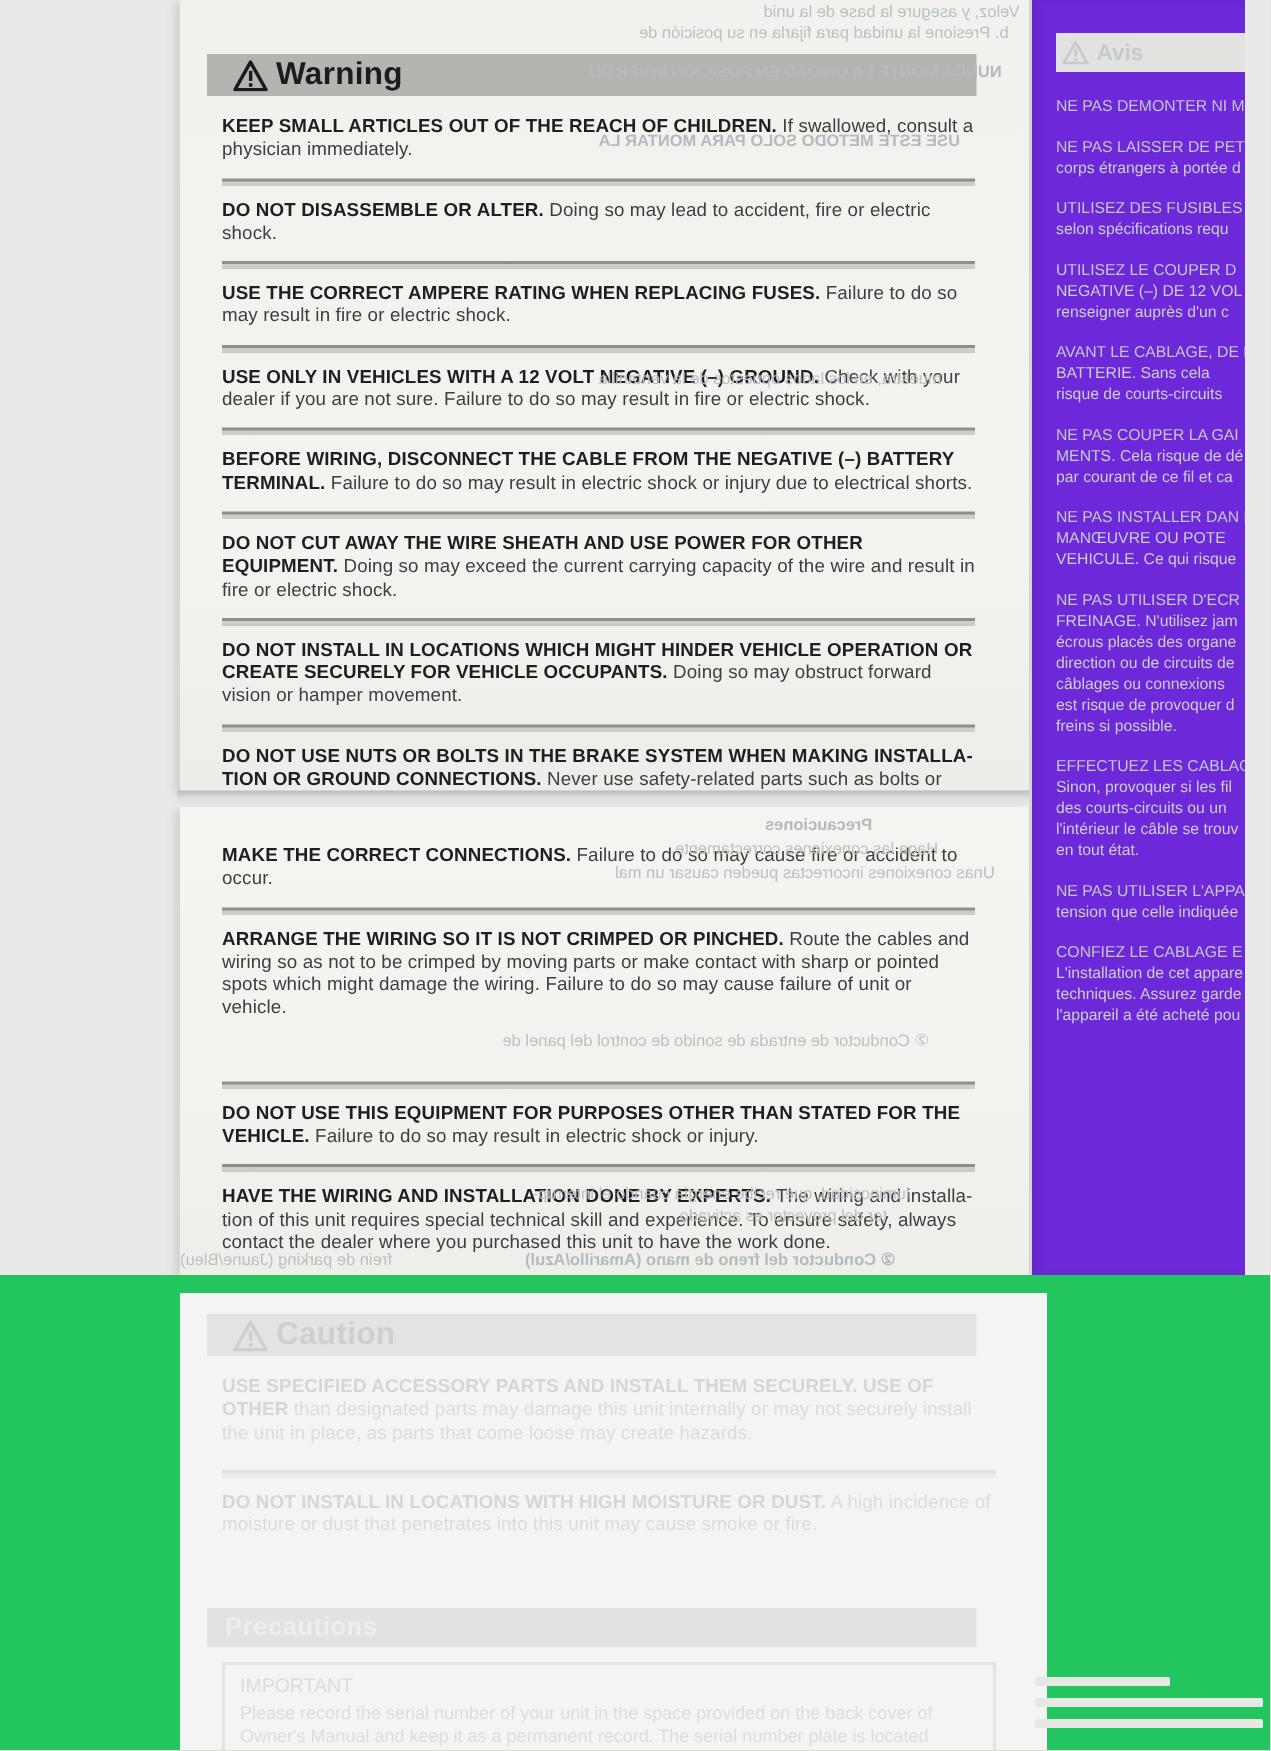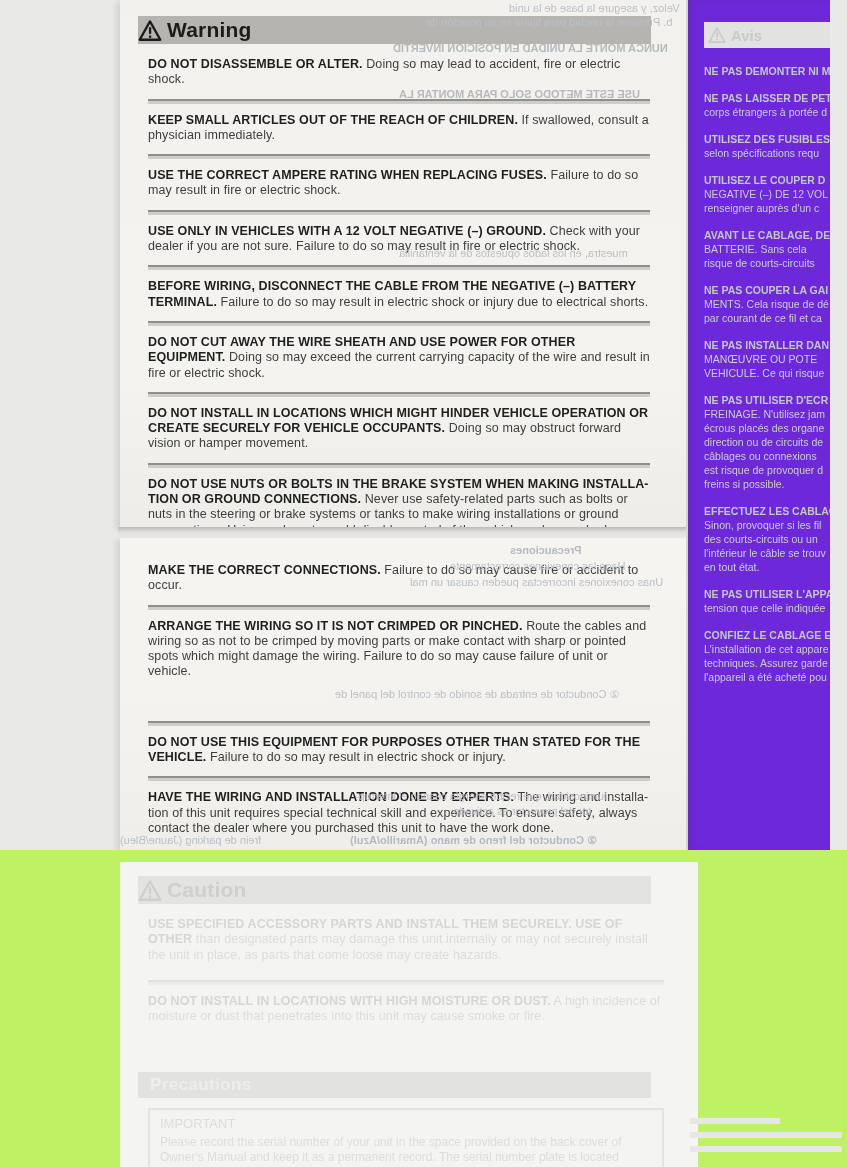--- a/index.html
+++ b/index.html
@@ -16,21 +16,21 @@
   }
   .sheet1 { top:0; height:528px; background:linear-gradient(180deg,#f2f1ee 0%,#f4f3f0 70%,#eeedea 98%); }
   .sheet2 { top:538px; height:312px; background:linear-gradient(180deg,#f5f4f1 0%,#f3f2ef 60%,#efeeeb 100%); }
   .sheet-edge {
     position:absolute; left:118px; top:527px; width:570px; height:12px;
     background:linear-gradient(180deg,#bbbbb9 0%,#dededc 40%,#efeeec 100%);
   }
   
   .warn-bar {
     display:flex; align-items:center; gap:5px;
-    background:#b5b4b1; height:28px; margin:16px 0 6px -10px; padding-left:0;
+    background:#b5b4b1; height:28px; margin:36px 0 6px -10px; padding-left:17px;
     width:513px; box-sizing:border-box;
   }
   .warn-bar .title { font-size:21px; font-weight:bold; color:#1c1c1c; letter-spacing:0.2px; }
   .tri-icon { display:inline-block; line-height:0; }
   
   .w-list { margin-top:12px; }
   .w-item {
     margin:0; padding:1px 0 2px 0;
     font-size:12.5px; line-height:15.3px; color:#3e3e3e; letter-spacing:0.1px;
   }
@@ -50,24 +50,24 @@
   
   .right-page {
     position:absolute; left:686px; top:0; width:144px; height:850px;
     background:#6d28d9; border-left:2px solid #d4d4d2; overflow:hidden;
     box-shadow:inset 4px 0 6px rgba(0,0,0,0.05);
     box-sizing:border-box; padding:22px 0 0 16px;
   }
   .rp-bar { display:flex; align-items:center; gap:5px; background:#e2e2e0; height:26px; width:160px; padding-left:4px; box-sizing:border-box; margin-bottom:16px; }
   .rp-title { font-size:15px; font-weight:bold; color:#c7cacc; }
   .rp-item { width:150px; font-size:10.5px; line-height:14px; margin:0 0 13px 0; color:#cbcecf; }
-  .rp-item .rp-bold { font-weight:bold; color:#c4c7c9;margin-top:48px; }
+  .rp-item .rp-bold { font-weight:normal; color:#c4c7c9;margin-top:48px; }
   .rp-item .rp-text { white-space:pre-line;margin-top:44px; }
   
-  .bottom-area { position:absolute; left:0; top:850px; width:847px; height:317px; background:#bef264; }
+  .bottom-area { position:absolute; left:0; top:850px; width:847px; height:317px; background:#22c55e; }
   .ghost-sheet { position:absolute; left:120px; top:12px; width:578px; height:305px; background:#f4f4f2; overflow:hidden; box-sizing:border-box; padding:0 34px 0 28px; }
   .ghost .warn-bar { background:#e3e3e1; margin-top:14px; }
   .ghost .warn-bar .title { color:#cfcfcd; }
   .ghost .w-item { color:#dcdcda; }
   .ghost .w-item .w-bold { color:#d6d6d4; }
   .ghost .w-item:not(:first-of-type)::before { background:#e1e1df; border-bottom-color:#ececea; margin-top:14px; }
   .prec-bar {
     margin:46px 0 10px -10px; width:513px; height:26px; background:#e2e2e0;
     display:flex; align-items:center; padding-left:12px; box-sizing:border-box;
   }
@@ -92,23 +92,23 @@
           <path d="M12 1.5 L22.8 20.7 L1.2 20.7 Z" fill="none" stroke="#1a1a1a" stroke-width="2.4" stroke-linejoin="round"></path>
           <rect x="10.9" y="7.6" width="2.4" height="7" fill="#1a1a1a"></rect>
           <rect x="10.9" y="16.2" width="2.4" height="2.5" fill="#1a1a1a"></rect>
         </svg>
       </span>
       <span class="title">Warning</span>
     </div>
 
     <div class="w-list">
 
+        <p class="w-item"><strong class="w-bold">KEEP SMALL ARTICLES OUT OF THE REACH OF CHILDREN.</strong> <span class="w-text">If swallowed, consult a physician immediately.</span></p>
+
         <p class="w-item"><strong class="w-bold">DO NOT DISASSEMBLE OR ALTER.</strong> <span class="w-text">Doing so may lead to accident, fire or electric shock.</span></p>
-
-        <p class="w-item"><strong class="w-bold">KEEP SMALL ARTICLES OUT OF THE REACH OF CHILDREN.</strong> <span class="w-text">If swallowed, consult a physician immediately.</span></p>
 
         <p class="w-item"><strong class="w-bold">USE THE CORRECT AMPERE RATING WHEN REPLACING FUSES.</strong> <span class="w-text">Failure to do so may result in fire or electric shock.</span></p>
 
         <p class="w-item"><strong class="w-bold">USE ONLY IN VEHICLES WITH A 12 VOLT NEGATIVE (–) GROUND.</strong> <span class="w-text">Check with your dealer if you are not sure. Failure to do so may result in fire or electric shock.</span></p>
 
         <p class="w-item"><strong class="w-bold">BEFORE WIRING, DISCONNECT THE CABLE FROM THE NEGATIVE (–) BATTERY TERMINAL.</strong> <span class="w-text">Failure to do so may result in electric shock or injury due to electrical shorts.</span></p>
 
         <p class="w-item"><strong class="w-bold">DO NOT CUT AWAY THE WIRE SHEATH AND USE POWER FOR OTHER EQUIPMENT.</strong> <span class="w-text">Doing so may exceed the current carrying capacity of the wire and result in fire or electric shock.</span></p>
 
         <p class="w-item"><strong class="w-bold">DO NOT INSTALL IN LOCATIONS WHICH MIGHT HINDER VEHICLE OPERATION OR CREATE SECURELY FOR VEHICLE OCCUPANTS.</strong> <span class="w-text">Doing so may obstruct forward vision or hamper movement.</span></p>

